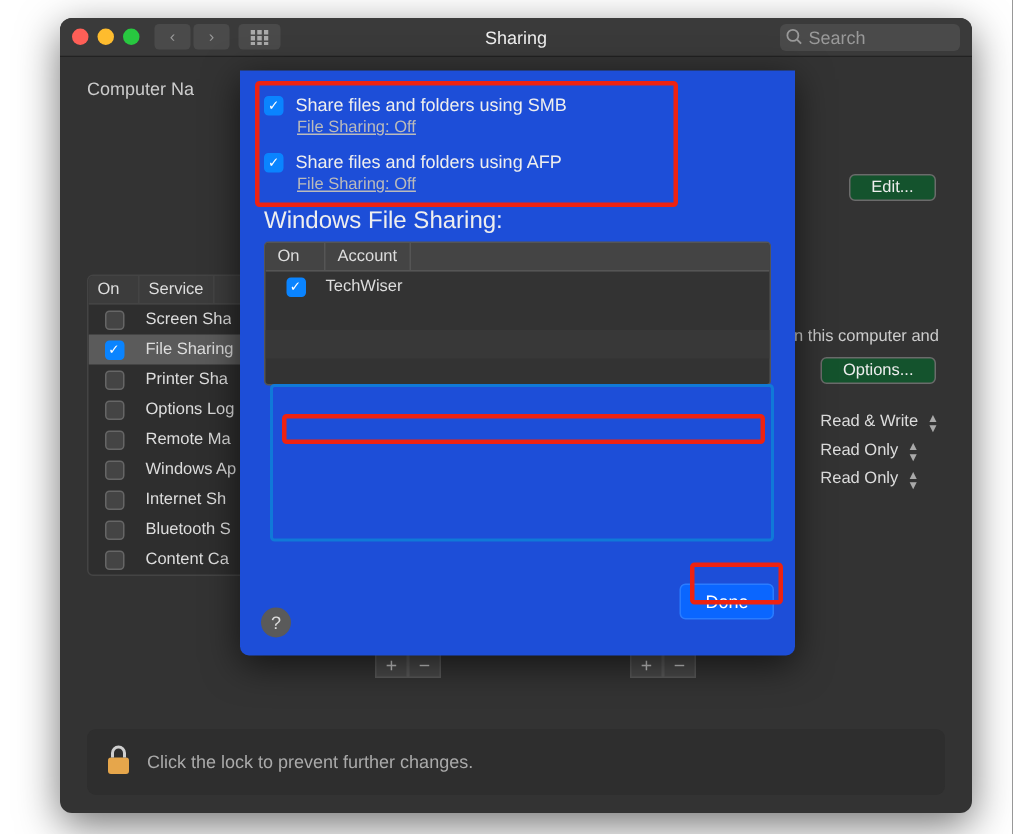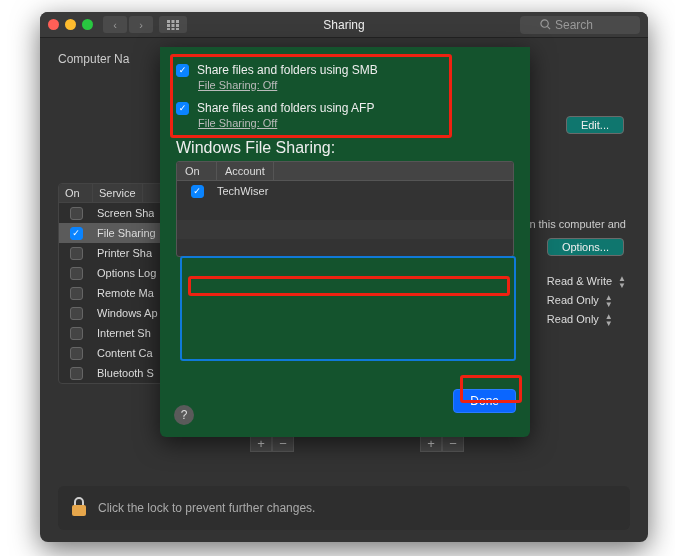--- a/index.html
+++ b/index.html
@@ -5,25 +5,25 @@
 * { box-sizing: border-box; margin: 0; padding: 0; font-family: -apple-system, "Helvetica Neue", Arial, sans-serif; }
 body { width: 675px; height: 556px; background: #fff; overflow: hidden; font-size: 12px; color: #ddd; }
 .window { position: absolute; left: 40px; top: 12px; width: 608px; height: 530px; background: #333; border-radius: 8px; box-shadow: 0 8px 28px rgba(0,0,0,.55); }
 .titlebar { height: 26px; display: flex; align-items: center; padding: 0 8px; border-bottom: 1px solid #222; background: #3a3a3a; border-radius: 8px 8px 0 0; }
 .traffic { display: flex; gap: 6px; }
 .dot { width: 11px; height: 11px; border-radius: 50%; }
 .dot.r { background: #ff5f57; } .dot.y { background: #febc2e; } .dot.g { background: #28c840; }
 .navbtns { display: flex; gap: 2px; margin-left: 10px; }
 .navbtn { width: 24px; height: 17px; background: #4a4a4a; border-radius: 3px; display: flex; align-items: center; justify-content: center; color: #999; font-size: 11px; }
 .ttl { position:absolute; left:0; right:0; text-align:center; font-size: 12px; color: #eee; pointer-events:none;}
-.search { margin-left: auto; display: flex; align-items: center; background: #4a4a4a; border-radius: 4px; padding: 2px 20px; width: 120px; height: 18px; color: #999; }
+.search { margin-left: auto; display: flex; align-items: center; background: #4a4a4a; border-radius: 4px; padding: 2px 4px; width: 120px; height: 18px; color: #999; }
 .search svg { margin-right: 4px; flex-shrink:0;}
 .body { position: relative; padding: 14px 18px; height: calc(100% - 26px); }
 .compname { font-size: 12px; color: #ccc; }
-.editbtn, .optbtn { position: absolute; right: 24px; background: #0f766e; border: 1px solid #6b6b6b; border-radius: 4px; padding: 2px 14px; font-size: 11px; color: #eee; }
+.editbtn, .optbtn { position: absolute; right: 24px; background: #14532d; border: 1px solid #6b6b6b; border-radius: 4px; padding: 2px 14px; font-size: 11px; color: #eee; }
 .editbtn { top: 78px; }
 .optbtn { top: 200px; }
 
 .services { position: absolute; left: 18px; top: 145px; width: 160px; background: #2e2e2e; border: 1px solid #444; border-radius: 4px; overflow: hidden; font-size: 11px; }
 .services .hdr { display: flex; background: #3c3c3c; border-bottom: 1px solid #444; }
 .services .hdr div { padding: 3px 6px; border-right: 1px solid #444; }
 .services .hdr .on { width: 34px; }
 .srow { display: flex; align-items: center; height: 20px; }
 .srow.sel { background: #5b5b5b; }
 .srow .ck { width: 34px; display:flex; align-items:center; justify-content:center; }
@@ -35,21 +35,21 @@
 .rightinfo{position:absolute; right:22px; top:180px; font-size:11px; color:#ccc;}
 .perm{position:absolute; right:22px; top:234px; font-size:11px; line-height:19px;}
 .perm .row{display:flex; align-items:center; gap:4px;}
 .updn{display:inline-block; font-size:8px; line-height:7px; color:#aaa; margin-left:2px;}
 .plusminus{position:absolute; bottom:90px; display:flex;}
 .plusminus .b{width:22px;height:18px;background:#4a4a4a;border:1px solid #5a5a5a; display:flex;align-items:center;justify-content:center;font-size:13px;color:#ccc;}
 .pm1{left:210px;} .pm2{left:380px;}
 
 .lockrow{position:absolute; left:18px; right:18px; bottom:12px; height:44px; background:#2e2e2e; border-radius:6px; display:flex; align-items:center; padding:0 12px; gap:10px; color:#aaa; font-size:12px;}
 
-.sheet{position:absolute; left:120px; top:35px; width:370px; height:390px; background:#14532d; border-radius: 0 0 6px 6px; box-shadow:0 6px 24px rgba(0,0,0,.6); padding:16px;}
+.sheet{position:absolute; left:120px; top:35px; width:370px; height:390px; background:#1d4ed8; border-radius: 0 0 6px 6px; box-shadow:0 6px 24px rgba(0,0,0,.6); padding:16px;}
 .annot-red1{position:absolute; left:130px; top:42px; width:282px; height:84px; border:3px solid #e21; border-radius:3px; pointer-events:none; z-index:5;}
 .annot-blue{position:absolute; left:140px; top:244px; width:336px; height:105px; border:2px solid #1079d8; border-radius:3px; pointer-events:none; z-index:5;}
 .annot-red2{position:absolute; left:148px; top:264px; width:322px; height:20px; border:3px solid #e21; border-radius:3px; pointer-events:none; z-index:6;}
 .annot-red3{position:absolute; left:420px; top:363px; width:62px; height:28px; border:3px solid #e21; border-radius:3px; pointer-events:none; z-index:6;}
 
 .optline{display:flex; align-items:center; gap:8px; margin-bottom:2px;}
 .optline .lbl{font-size:12px; color:#eee;}
 .sub{font-size:11px; color:#bbb; margin-left:22px; margin-bottom:10px;text-decoration:underline;}
 .wfs-title{font-size:16px; color:#eee; margin-top:4px; margin-bottom:4px;}
 .wfs-desc{font-size:11px; color:#ccc; line-height:1.35; margin-bottom:10px;}
@@ -156,27 +156,27 @@
           <div class="srow">
             <div class="ck">
               <span class="cb"></span>
             </div>
             <div class="nm">Internet Sh</div>
           </div>
           <div class="srow">
             <div class="ck">
               <span class="cb"></span>
             </div>
+            <div class="nm">Bluetooth S</div>
+          </div>
+          <div class="srow">
+            <div class="ck">
+              <span class="cb"></span>
+            </div>
             <div class="nm">Content Ca</div>
-          </div>
-          <div class="srow">
-            <div class="ck">
-              <span class="cb"></span>
-            </div>
-            <div class="nm">Bluetooth S</div>
           </div>
         </div>
     </div>
 
     <div class="rightinfo">n this computer and</div>
     <div class="perm" id="perm-list">
         <div class="row">
           <span>Read &amp; Write</span>
           <span class="updn">▲<br>▼</span>
         </div>

